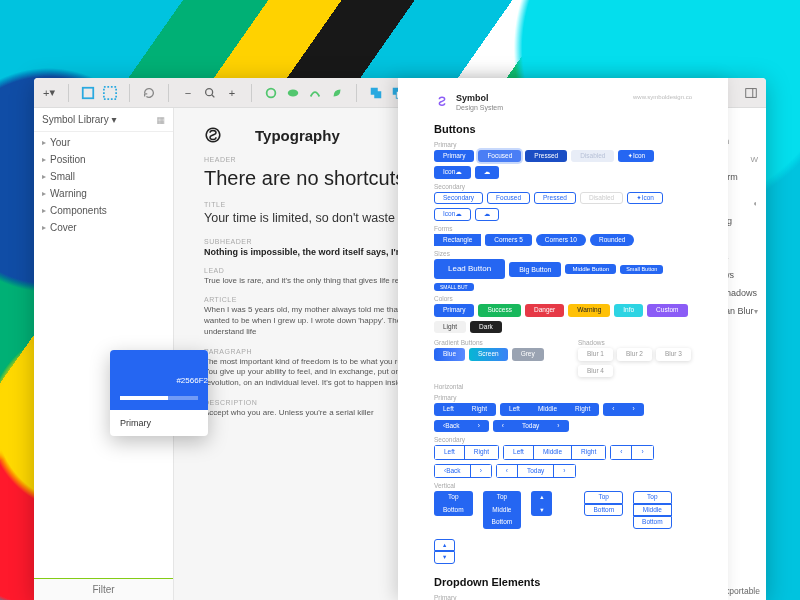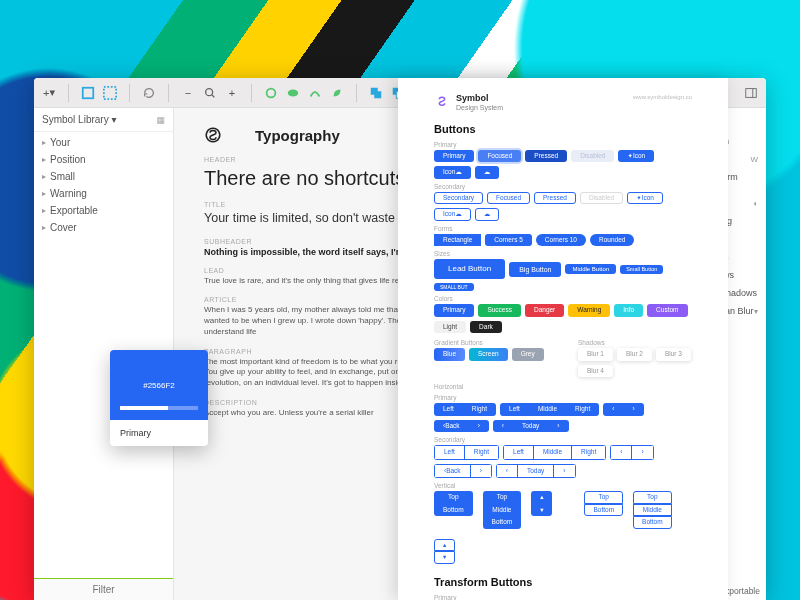--- a/index.html
+++ b/index.html
@@ -32,21 +32,21 @@
 .canvas h1 { font-size:15px; font-weight:700;margin-left:27px; }
 .cv-label { font-size:7px; letter-spacing:.5px; color:#aaa; margin-top:10px; text-transform:uppercase; }
 .cv-h2 { font-size:20px; line-height:1.3; font-weight:400; color:#222; margin-top:2px; }
 .cv-h3 { font-size:12.5px; line-height:1.4; color:#333; margin-top:2px; }
 .cv-h4 { font-size:9px; font-weight:700; color:#222; margin-top:2px; }
 .cv-p  { font-size:8px; color:#555; line-height:1.35; margin-top:2px; }
 .sidebar-r { width:78px; background:#fff; border-left:1px solid #e5e5e5; font-size:9px; color:#555; padding:6px 0; }
 .sr-row { padding:4px 8px; display:flex; align-items:center; justify-content:space-between; }
 .sr-sel { font-size:8px; color:#999; }
 .swatch { position:absolute; top:350px; left:110px; width:98px; background:#fff; border-radius:4px; box-shadow:0 6px 20px rgba(0,0,0,.25); overflow:hidden; }
-.swatch-top { height:70px; background:#2566F2; color:#fff; font-size:8px; display:flex; align-items:center; justify-content:center; position:relative; }
+.swatch-top { height:60px; background:#2566F2; color:#fff; font-size:8px; display:flex; align-items:center; justify-content:flex-end; position:relative; }
 .swatch-bar { position:absolute; bottom:10px; left:10px; right:10px; height:4px; background:rgba(255,255,255,.35); }
 .swatch-bar::after { content:""; position:absolute; top:0; left:0; width:62%; height:100%; background:#fff; }
 .swatch-bot { padding:8px 10px; font-size:9px; color:#333; }
 .overlay { position:absolute; top:78px; left:398px; width:330px; bottom:0; background:#fff; box-shadow:-4px 0 16px rgba(0,0,0,.15); padding:16px 36px 0; overflow:hidden; font-size:8px; color:#333; }
 .ov-top { display:flex; justify-content:space-between; align-items:flex-start; margin-bottom:10px; }
 .ov-brand { display:flex; gap:6px; align-items:center; }
 .ov-brand .s-logo { width:16px; height:16px; }
 .ov-title { font-size:9px; font-weight:700; color:#222; line-height:1.1; }
 .ov-sub { font-size:7px; color:#888; }
 .ov-url { font-size:6px; color:#bbb; }
@@ -222,21 +222,21 @@
         <div class="sb-item">
             <span class="sb-chev">▸</span>
             <span>Small</span>
           </div>
         <div class="sb-item">
             <span class="sb-chev">▸</span>
             <span>Warning</span>
           </div>
         <div class="sb-item">
             <span class="sb-chev">▸</span>
-            <span>Exportable</span>
+            <span>Components</span>
           </div>
         <div class="sb-item">
             <span class="sb-chev">▸</span>
             <span>Cover</span>
           </div>
       </div>
       <div class="sb-filter"><input placeholder="Filter" style=""></div>
     </div>
 
     <div class="canvas">
@@ -484,21 +484,21 @@
         <span class="b b-out">Top</span>
         <span class="b b-out">Middle</span>
         <span class="b b-out">Bottom</span>
       </span>
     <span class="vgrp">
         <span class="b b-out">▴</span>
         <span class="b b-out">▾</span>
       </span>
   </div>
 
-  <div class="sec-h">Transform Buttons</div>
+  <div class="sec-h">Dropdown Elements</div>
   <div class="row-label">Primary</div>
   <div class="btn-row">
     <span class="b b-prim dd">Dropdown</span>
     <span class="b b-prim dd">Dropdown</span>
     <span style="width:20px"></span>
     <span class="b b-out dd">Dropdown</span>
     <span class="b b-out dd">Dropdown</span>
   </div>
   <div class="row-label">Secondary</div>
   <div class="btn-row">

